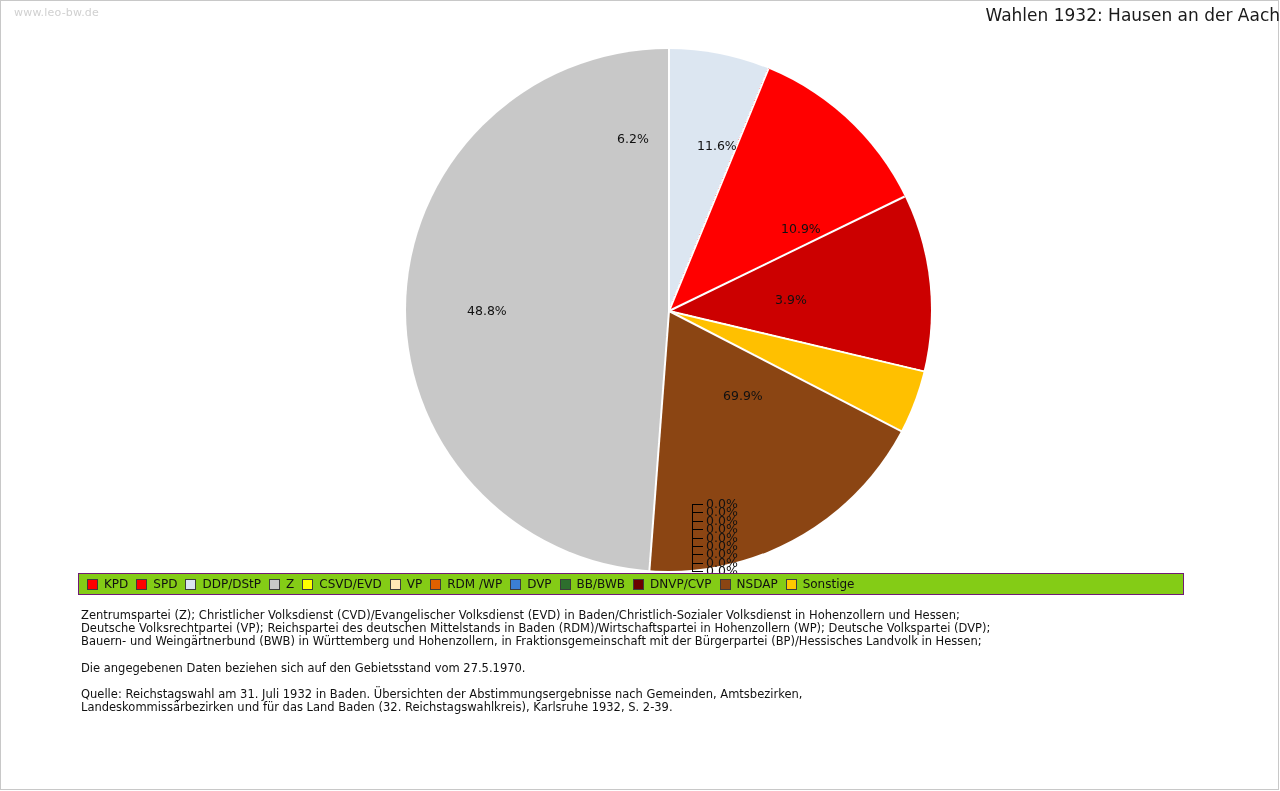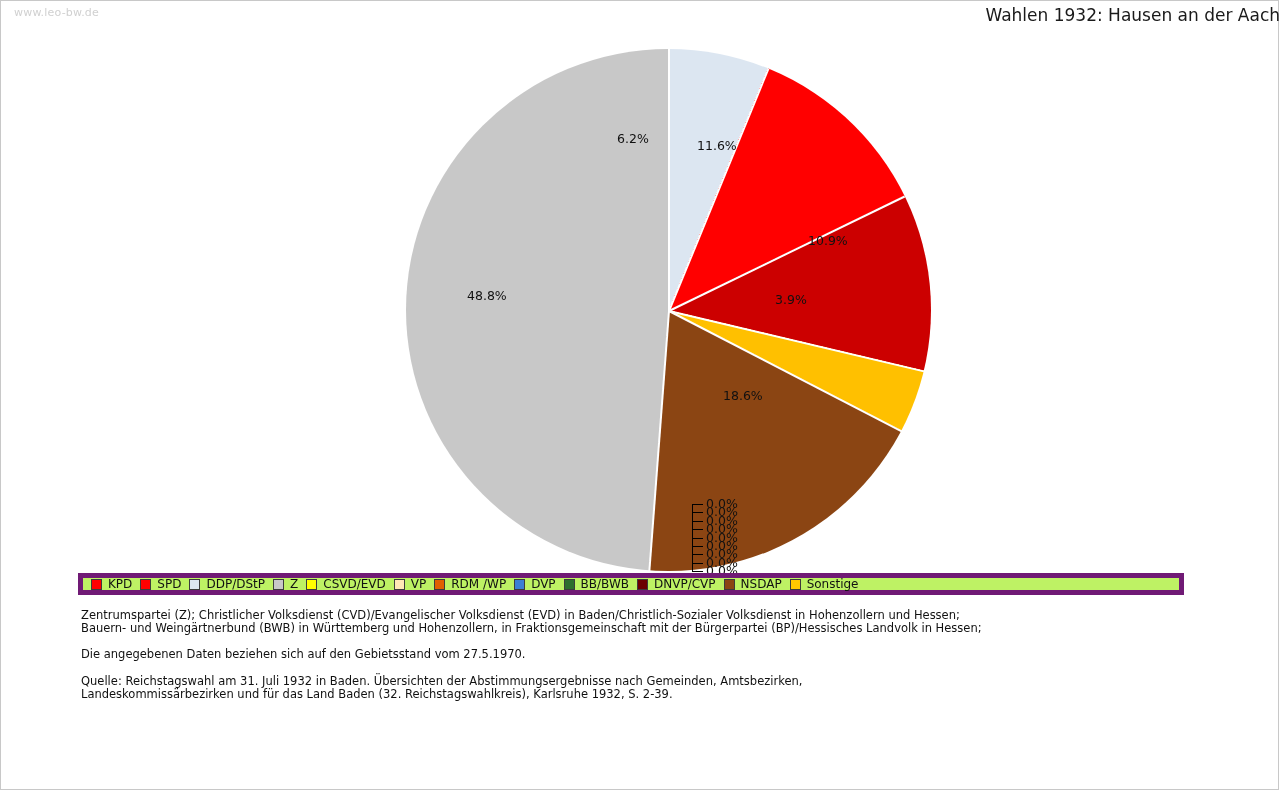--- a/index.html
+++ b/index.html
@@ -109,22 +109,22 @@
     transform: translateY(-8px);
     white-space: nowrap;
   }
   
   .legend {
     position: absolute;
     left: 78px;
     top: 573px;
     width: 1106px;
     height: 22px;
-    border: 5px solid #701a75;
-    background: #bef264;
+    border: 1px solid #701a75;
+    background: #84cc16;
     box-sizing: border-box;
     display: flex;
     align-items: center;
   }
   .legend-item {
     display: flex;
     align-items: center;
     height: 100%;
     padding: 0 0 0 8px;
     font-size: 12px;
@@ -169,24 +169,24 @@
       <i style="transform: rotate(-25.92deg);"></i>
       <i style="transform: rotate(13.32deg);"></i>
       <i style="transform: rotate(27.36deg);"></i>
       <i style="transform: rotate(94.32deg);"></i>
       <i style="transform: rotate(270deg);"></i>
     </div>
 </div>
 
 <div class="slice-label" style="left:617px; top:131px;">6.2%</div>
 <div class="slice-label" style="left:697px; top:138px;text-align:center;">11.6%</div>
-<div class="slice-label" style="left:808px; top:221px;margin-top:12px;">10.9%</div>
+<div class="slice-label" style="left:781px; top:221px;">10.9%</div>
 <div class="slice-label" style="left:775px; top:292px;">3.9%</div>
-<div class="slice-label" style="left:723px; top:388px;">18.6%</div>
-<div class="slice-label" style="left:467px; top:288px;">48.8%</div>
+<div class="slice-label" style="left:723px; top:388px;">69.9%</div>
+<div class="slice-label" style="left:467px; top:303px;">48.8%</div>
 
 <div class="leader-group" id="zero-leaders">
   <div class="vline"></div>
 <div class="hline" style="top: 4px;"></div>
     <div class="zlab" style="top: 4px;">0.0%</div>
     <div class="hline" style="top: 12.4px;"></div>
     <div class="zlab" style="top: 12.4px;">0.0%</div>
     <div class="hline" style="top: 20.8px;"></div>
     <div class="zlab" style="top: 20.8px;">0.0%</div>
     <div class="hline" style="top: 29.2px;"></div>
@@ -249,19 +249,20 @@
       <span>NSDAP</span>
     </div>
     <div class="legend-item">
       <span class="legend-swatch" style="background: rgb(255, 200, 0);"></span>
       <span>Sonstige</span>
     </div>
   </div>
 
 <div class="notes">
   <p>Zentrumspartei (Z); Christlicher Volksdienst (CVD)/Evangelischer Volksdienst (EVD) in Baden/Christlich-Sozialer Volksdienst in Hohenzollern und Hessen;</p>
+  <p>Deutsche Volksrechtpartei (VP); Reichspartei des deutschen Mittelstands in Baden (RDM)/Wirtschaftspartei in Hohenzollern (WP); Deutsche Volkspartei (DVP);</p>
   <p>Bauern- und Weingärtnerbund (BWB) in Württemberg und Hohenzollern, in Fraktionsgemeinschaft mit der Bürgerpartei (BP)/Hessisches Landvolk in Hessen;</p>
   <div class="gap"></div>
   <p>Die angegebenen Daten beziehen sich auf den Gebietsstand vom 27.5.1970.</p>
   <div class="gap"></div>
   <p>Quelle: Reichstagswahl am 31. Juli 1932 in Baden. Übersichten der Abstimmungsergebnisse nach Gemeinden, Amtsbezirken,</p>
   <p>Landeskommissärbezirken und für das Land Baden (32. Reichstagswahlkreis), Karlsruhe 1932, S. 2-39.</p>
 </div>
 
 </body></html>

